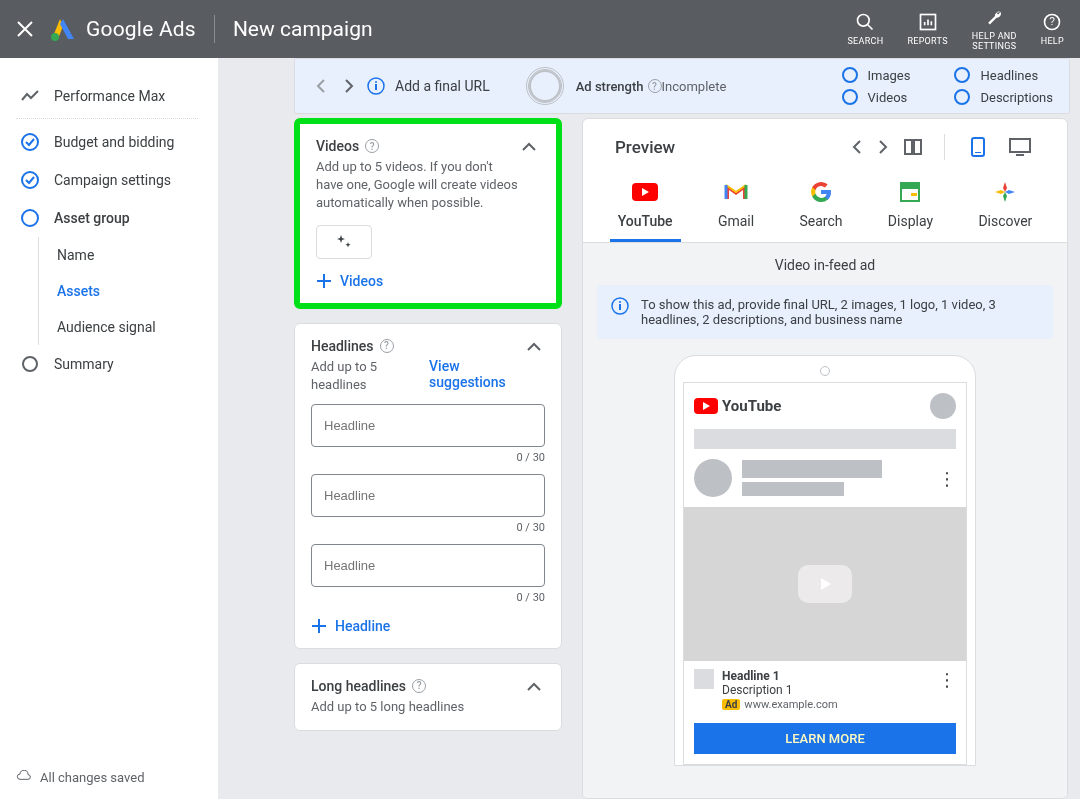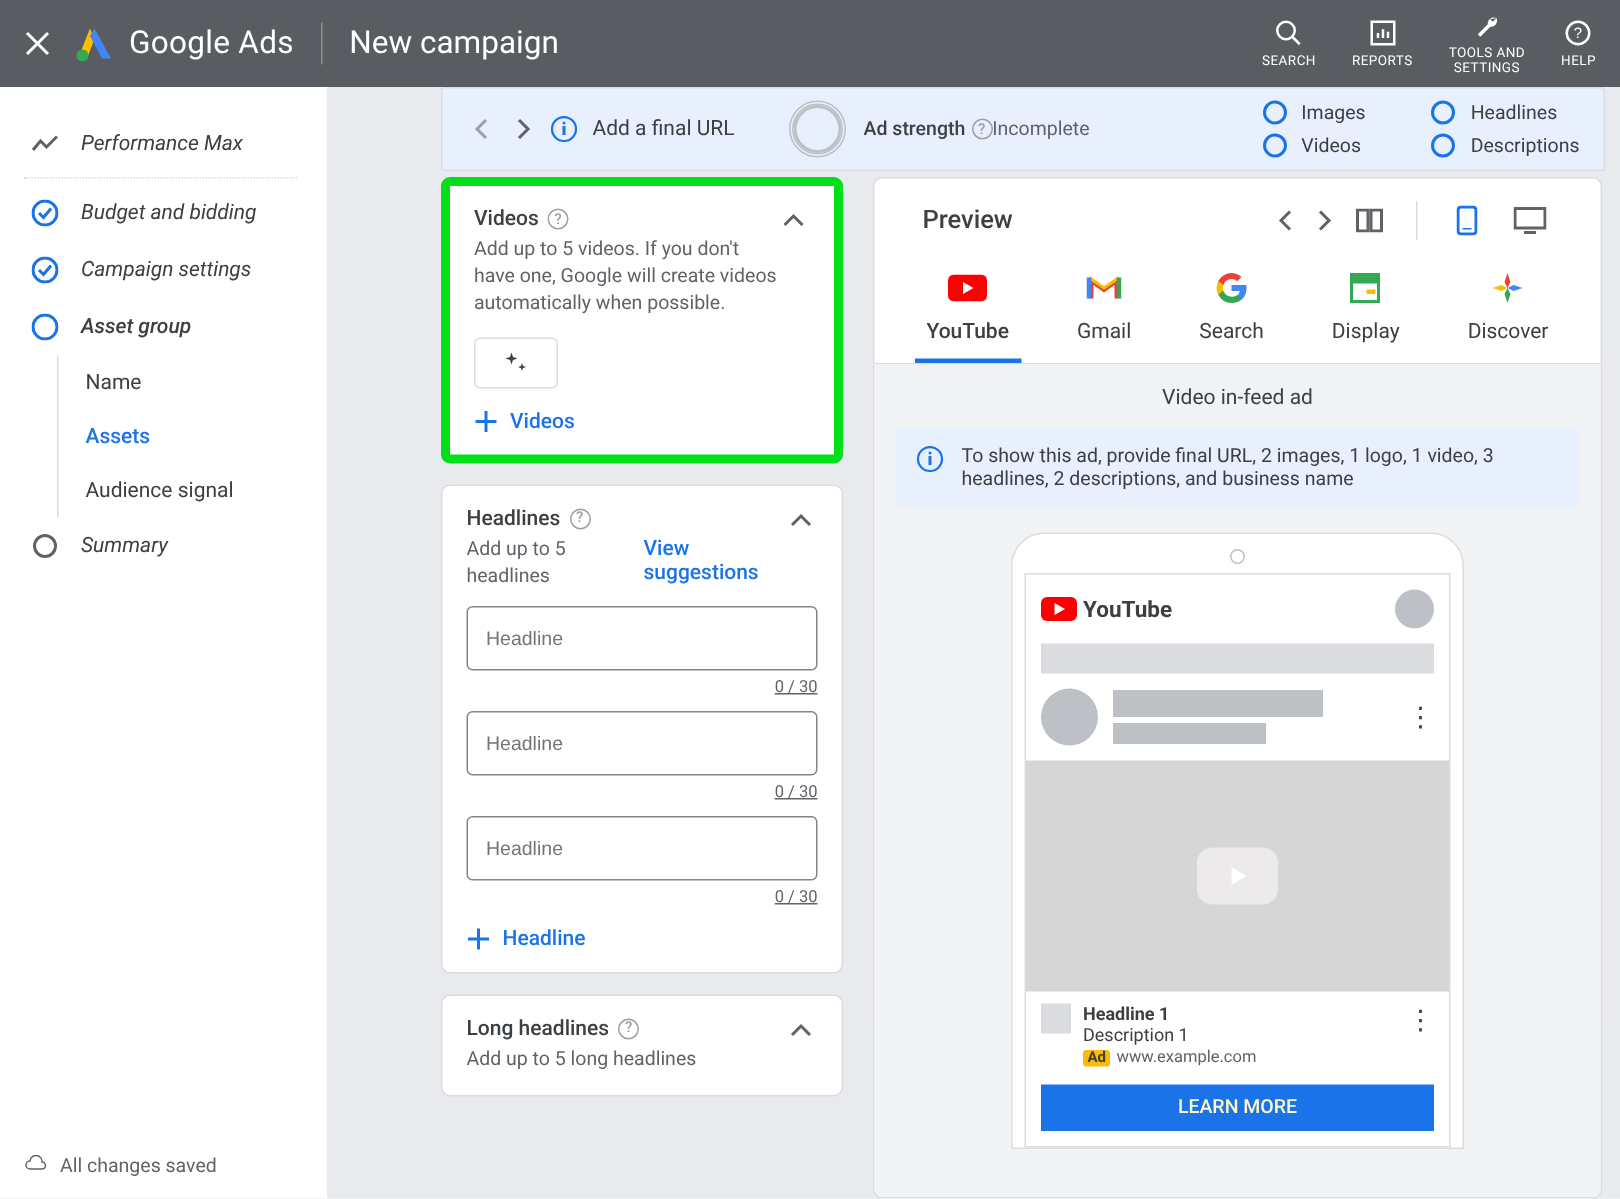--- a/index.html
+++ b/index.html
@@ -10,21 +10,21 @@
 .topbar .g-ads { font-size: 21px; font-weight: 400; letter-spacing: .2px; }
 .topbar .divider { width: 1px; height: 28px; background: rgba(255,255,255,.3); margin: 0 18px; }
 .topbar .title { font-size: 21px; font-weight: 400; }
 .topbar .spacer { flex: 1; }
 .top-action { display: flex; flex-direction: column; align-items: center; margin-left: 24px; cursor: pointer; }
 .top-action .lbl { font-size: 9px; letter-spacing: .3px; margin-top: 4px; text-align: center; line-height: 10px; }
 
 .layout { display: flex; height: calc(100% - 58px); }
 
 .sidebar { width: 218px; background: #fff; padding: 20px 0 8px 16px; display: flex; flex-direction: column; }
-.side-item { display: flex; align-items: center; padding: 10px 4px; color: #3c4043; font-size: 14px; gap: 14px; font-style: italic; }
+.side-item { display: flex; align-items: center; padding: 10px 4px; color: #3c4043; font-size: 14px; gap: 14px; }
 .side-item .ico { width: 20px; display: flex; justify-content: center; }
 .side-item.bold { font-weight: 500; }
 .side-sep { border-top: 1px dotted #dadce0; margin: 4px 0 4px 0; width: 90%; }
 .sub-items { margin-left: 22px; border-left: 1px solid #dadce0; }
 .sub-item { padding: 10px 0 10px 18px; font-size: 14px; cursor: pointer; }
 .sub-item.active { color: #1a73e8; font-weight: 500; }
 .save-status { margin-top: auto; display: flex; align-items: flex-start; gap: 8px; color: #5f6368; font-size: 13px; padding-bottom: 6px; }
 
 .main { flex: 1; background: #e9eaed; overflow: hidden; position: relative; padding-left: 76px; }
 
@@ -48,21 +48,21 @@
 .card.highlight { border: 6px solid #00e018; }
 .card-title { font-size: 14px; color: #3c4043; font-weight: 500; display: flex; align-items: center; gap: 6px; }
 .card-desc { font-size: 13px; color: #5f6368; margin-top: 4px; line-height: 1.4; }
 .chev { margin-left: auto; color: #5f6368; padding: 4px; }
 .sparkle-box { width: 56px; height: 34px; border: 1px solid #dadce0; border-radius: 4px; margin-top: 12px; display: flex; align-items: center; justify-content: center; }
 .add-link { display: flex; align-items: center; gap: 8px; color: #1a73e8; font-weight: 500; margin-top: 14px; font-size: 14px; cursor: pointer; }
 .link-inline { color: #1a73e8; font-weight: 500; cursor: pointer; }
 .head-row { display: flex; align-items: flex-start; }
 .head-left { flex: 1; }
 .input-field { width: 100%; border: 1px solid #80868b; border-radius: 4px; padding: 13px 12px; font-size: 13px; color: #5f6368; margin-top: 10px; }
-.char-count { text-align: right; font-size: 11px; color: #5f6368; margin-top: 4px; text-decoration: underline; }
+.char-count { text-align: right; font-size: 11px; color: #5f6368; margin-top: 4px; }
 
 .preview-col { flex: 1; background: #fff; border: 1px solid #dadce0; border-radius: 6px; margin-right: 12px; overflow: hidden; display: flex; flex-direction: column; }
 .preview-head { display: flex; align-items: center; padding: 14px 32px; }
 .preview-head .pt { font-size: 17px; font-weight: 500; }
 .preview-head .pnav { margin-left: auto; display: flex; align-items: center; gap: 16px; }
 .preview-head .vline { width: 1px; height: 26px; background: #dadce0; margin: 0 6px; }
 .device-toggle { padding: 4px; }
 .device-toggle.active { color: #1a73e8; }
 .preview-tabs { display: flex; justify-content: space-around; padding: 0 12px; border-bottom: 1px solid #dadce0; }
 .ptab { display: flex; flex-direction: column; align-items: center; gap: 10px; padding: 6px 8px 10px; font-size: 14px; cursor: pointer; border-bottom: 3px solid transparent; }
@@ -129,21 +129,21 @@
     <svg width="20" height="20" viewBox="0 0 24 24">
         <rect x="3" y="3" width="18" height="18" stroke="#fff" stroke-width="2" fill="none"></rect>
         <path d="M8 16 v-4 M12 16 v-7 M16 16 v-5" stroke="#fff" stroke-width="2"></path>
       </svg>
     <span class="lbl">REPORTS</span>
   </div>
   <div class="top-action">
     <svg width="20" height="20" viewBox="0 0 24 24">
         <path d="M20 6 a5 5 0 0 0-7 5 L5 19 l2 2 8-8 a5 5 0 0 0 5-7 l-3 3-2-2z" fill="#fff"></path>
       </svg>
-    <span class="lbl" style="white-space:pre-line">TOOLS AND
+    <span class="lbl" style="white-space:pre-line">HELP AND
 SETTINGS</span>
   </div>
   <div class="top-action">
     <svg width="20" height="20" viewBox="0 0 24 24">
         <circle cx="12" cy="12" r="9" stroke="#fff" stroke-width="2" fill="none"></circle>
         <text x="12" y="16" text-anchor="middle" fill="#fff" font-size="12" font-family="Arial">?</text>
       </svg>
     <span class="lbl">HELP</span>
   </div>
 </div>

